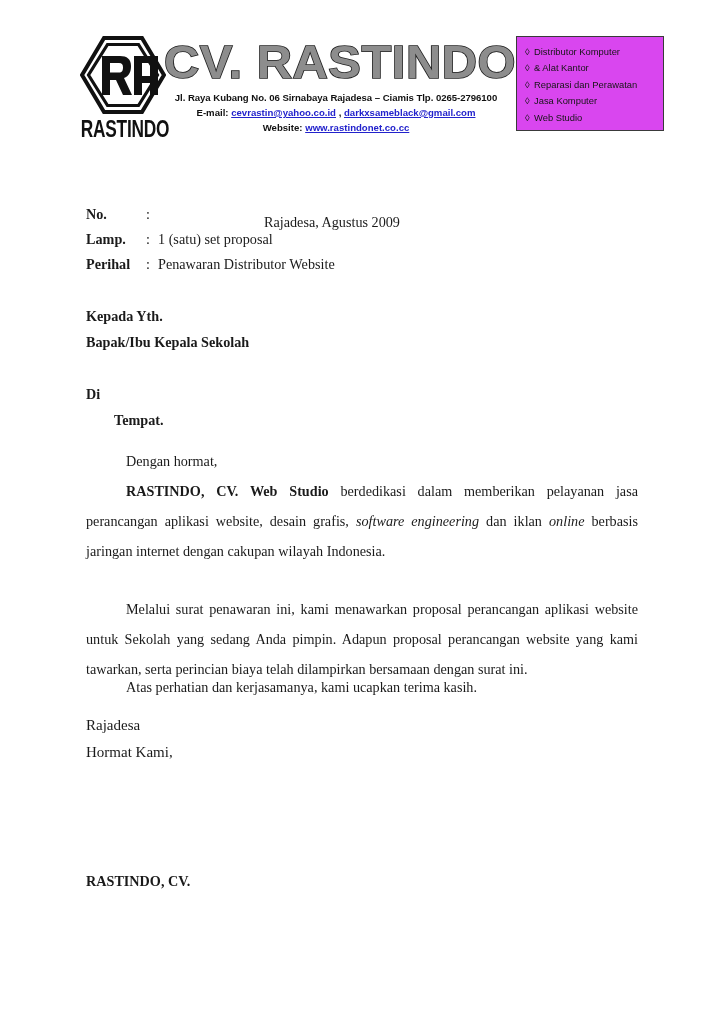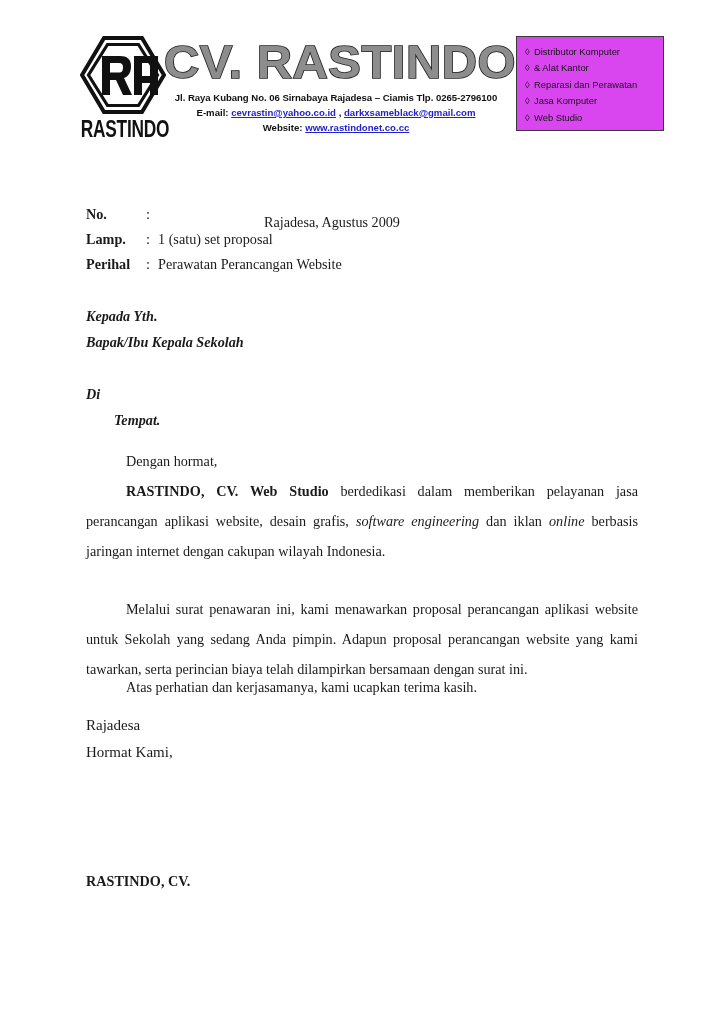--- a/index.html
+++ b/index.html
@@ -158,21 +158,20 @@
   .ref-val { flex: 1 1 auto; }
 
   .recipient {
     position: absolute;
     left: 86px;
     top: 303px;
     width: 460px;
     font-size: 14.2px;
     line-height: 26px;
     font-weight: bold;
-    font-style: italic;
   }
   .recipient .di {
     margin-top: 26px;
   }
   .recipient .tempat {
     margin-left: 28px;
   }
 
   .bodytext {
     position: absolute;
@@ -284,21 +283,21 @@
       <span class="ref-val"></span>
     </div>
     <div class="ref-row">
       <span class="ref-key">Lamp.</span>
       <span class="ref-colon">:</span>
       <span class="ref-val">1 (satu) set proposal</span>
     </div>
     <div class="ref-row">
       <span class="ref-key">Perihal</span>
       <span class="ref-colon">:</span>
-      <span class="ref-val">Perawatan Perancangan Website</span>
+      <span class="ref-val">Penawaran Distributor Website</span>
     </div>
   </div>
 
   <div class="recipient">
     <div>Kepada Yth.</div>
     <div>Bapak/Ibu Kepala Sekolah</div>
     <div class="di">Di</div>
     <div class="tempat">Tempat.</div>
   </div>
 

